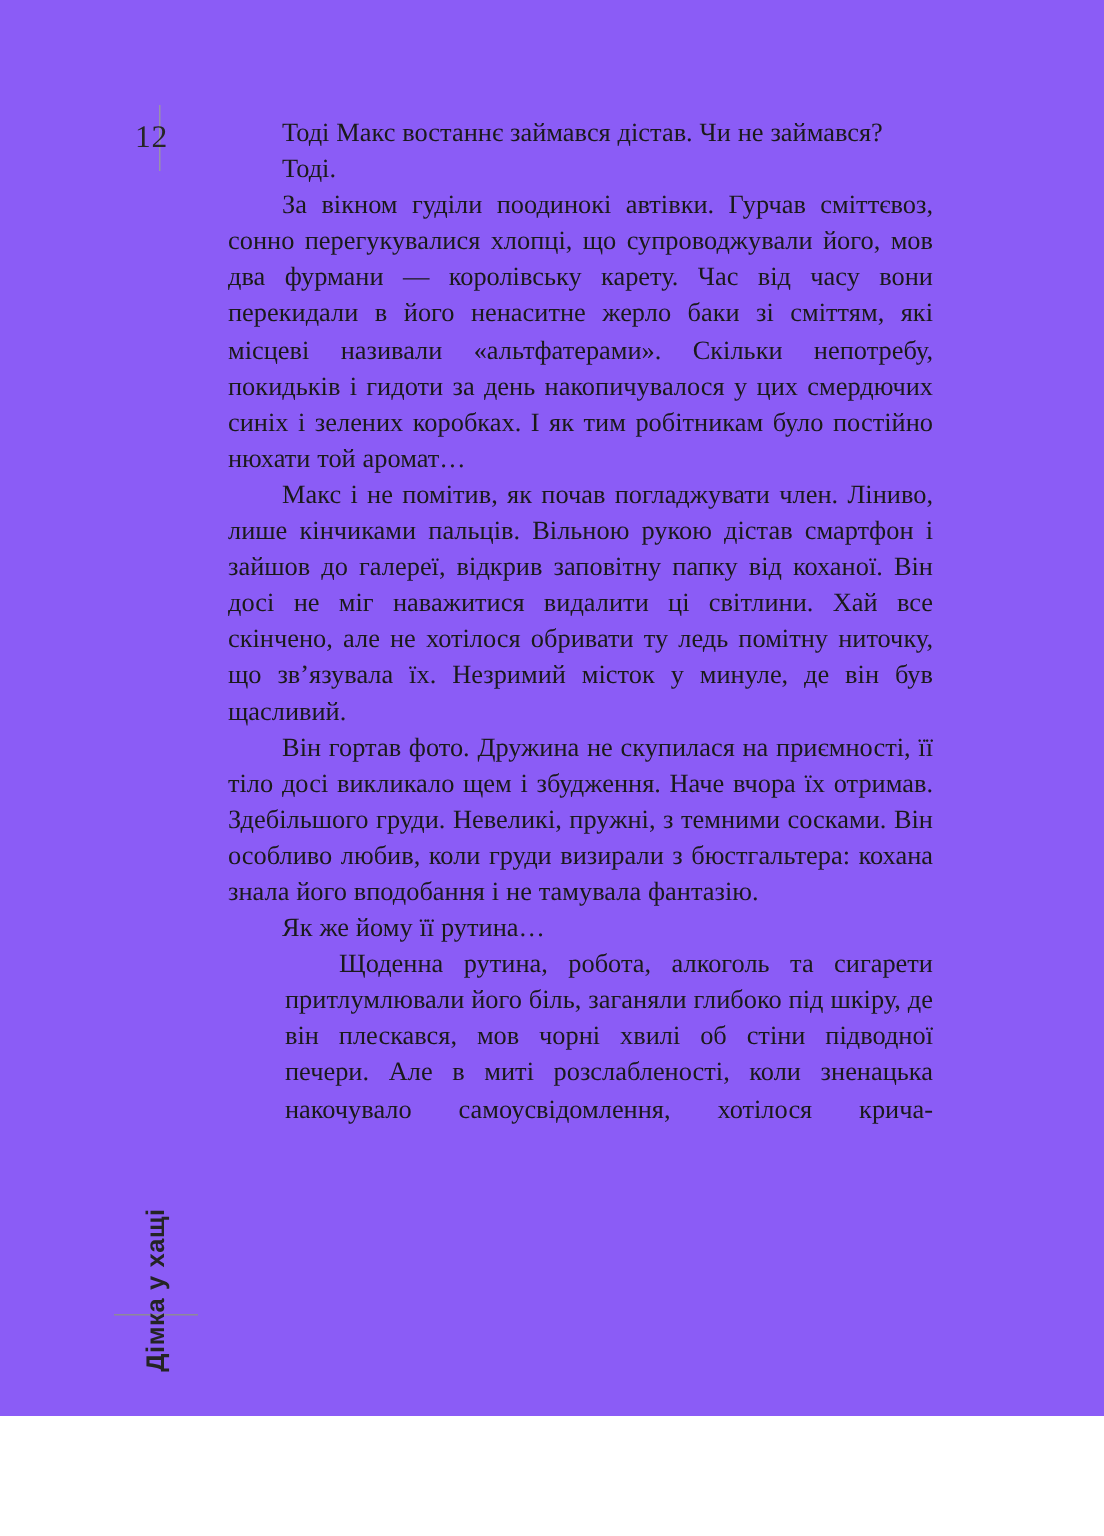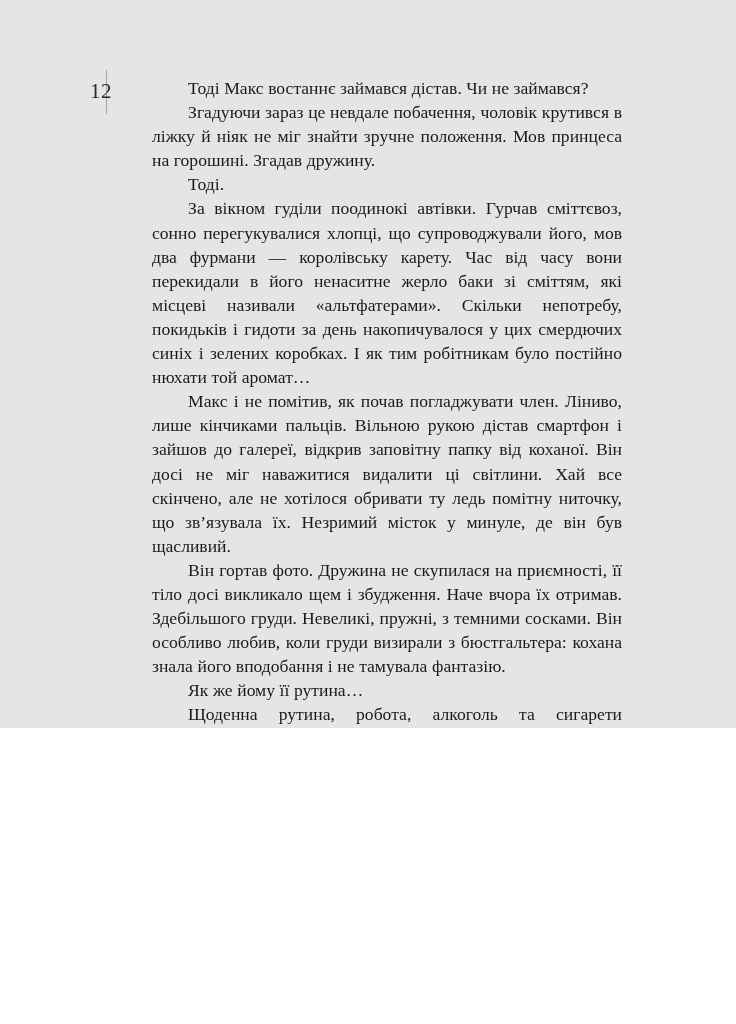--- a/index.html
+++ b/index.html
@@ -9,23 +9,23 @@
     background: #ffffff;
   }
   body {
     font-family: "Liberation Serif", "DejaVu Serif", serif;
     color: #1a1a1a;
   }
 
   .page {
     position: relative;
     width: 736px;
-    height: 728px;
+    height: 944px;
     margin: 0 auto;
-    background: #e5e5e5;
+    background: #8b5cf6;
     overflow: hidden;
   }
 
   
   .folio {
     position: absolute;
     left: 90px;
     top: 78px;
     width: 48px;
     height: 30px;
@@ -99,40 +99,40 @@
     text-indent: 2.05em;
     hyphens: manual;
     word-spacing: 0.01em;
   }
   .para.italic {
     font-style: italic;
   }
   
   .para.justify-last {
     text-align-last: justify;
+    margin-left: 38px;
   }
 </style>
 </head>
 <body>
 
 <div class="page">
 
   <div class="folio">
     <span class="folio-tick"></span>
     <span class="folio-num">12</span>
   </div>
 
   <div class="running-head">
     <span class="running-head-rule"></span>
     <span class="running-head-text">Дімка у хащі</span>
   </div>
 
   <div class="textblock">
     <p class="para">Тоді Макс востаннє займався дістав. Чи не займався?</p>
-    <p class="para">Згадуючи зараз це невдале побачення, чоловік крутився в ліжку й ніяк не міг знайти зручне положення. Мов принцеса на горошині. Згадав дружину.</p>
     <p class="para">Тоді.</p>
     <p class="para">За вікном гуділи поодинокі автівки. Гурчав сміттєвоз, сонно перегукувалися хлопці, що супроводжували його, мов два фурмани — королівську карету. Час від часу вони перекидали в його ненаситне жерло баки зі сміттям, які місцеві називали «альтфатерами». Скільки непотребу, покидьків і гидоти за день накопичувалося у цих смердючих синіх і зелених коробках. І як тим робітникам було постійно нюхати той аромат…</p>
     <p class="para">Макс і не помітив, як почав погладжувати член. Ліниво, лише кінчиками пальців. Вільною рукою дістав смартфон і зайшов до галереї, відкрив заповітну папку від коханої. Він досі не міг наважитися видалити ці світлини. Хай все скінчено, але не хотілося обривати ту ледь помітну ниточку, що зв’язувала їх. Незримий місток у минуле, де він був щасливий.</p>
     <p class="para">Він гортав фото. Дружина не скупилася на приємності, її тіло досі викликало щем і збудження. Наче вчора їх отримав. Здебільшого груди. Невеликі, пружні, з темними сосками. Він особливо любив, коли груди визирали з бюстгальтера: кохана знала його вподобання і не тамувала фантазію.</p>
     <p class="para">Як же йому її рутина…</p>
     <p class="para justify-last">Щоденна рутина, робота, алкоголь та сигарети притлумлювали його біль, заганяли глибоко під шкіру, де він плескався, мов чорні хвилі об стіни підводної печери. Але в миті розслабленості, коли зненацька накочувало самоусвідомлення, хотілося крича-</p>
   </div>
 
 </div>
 

